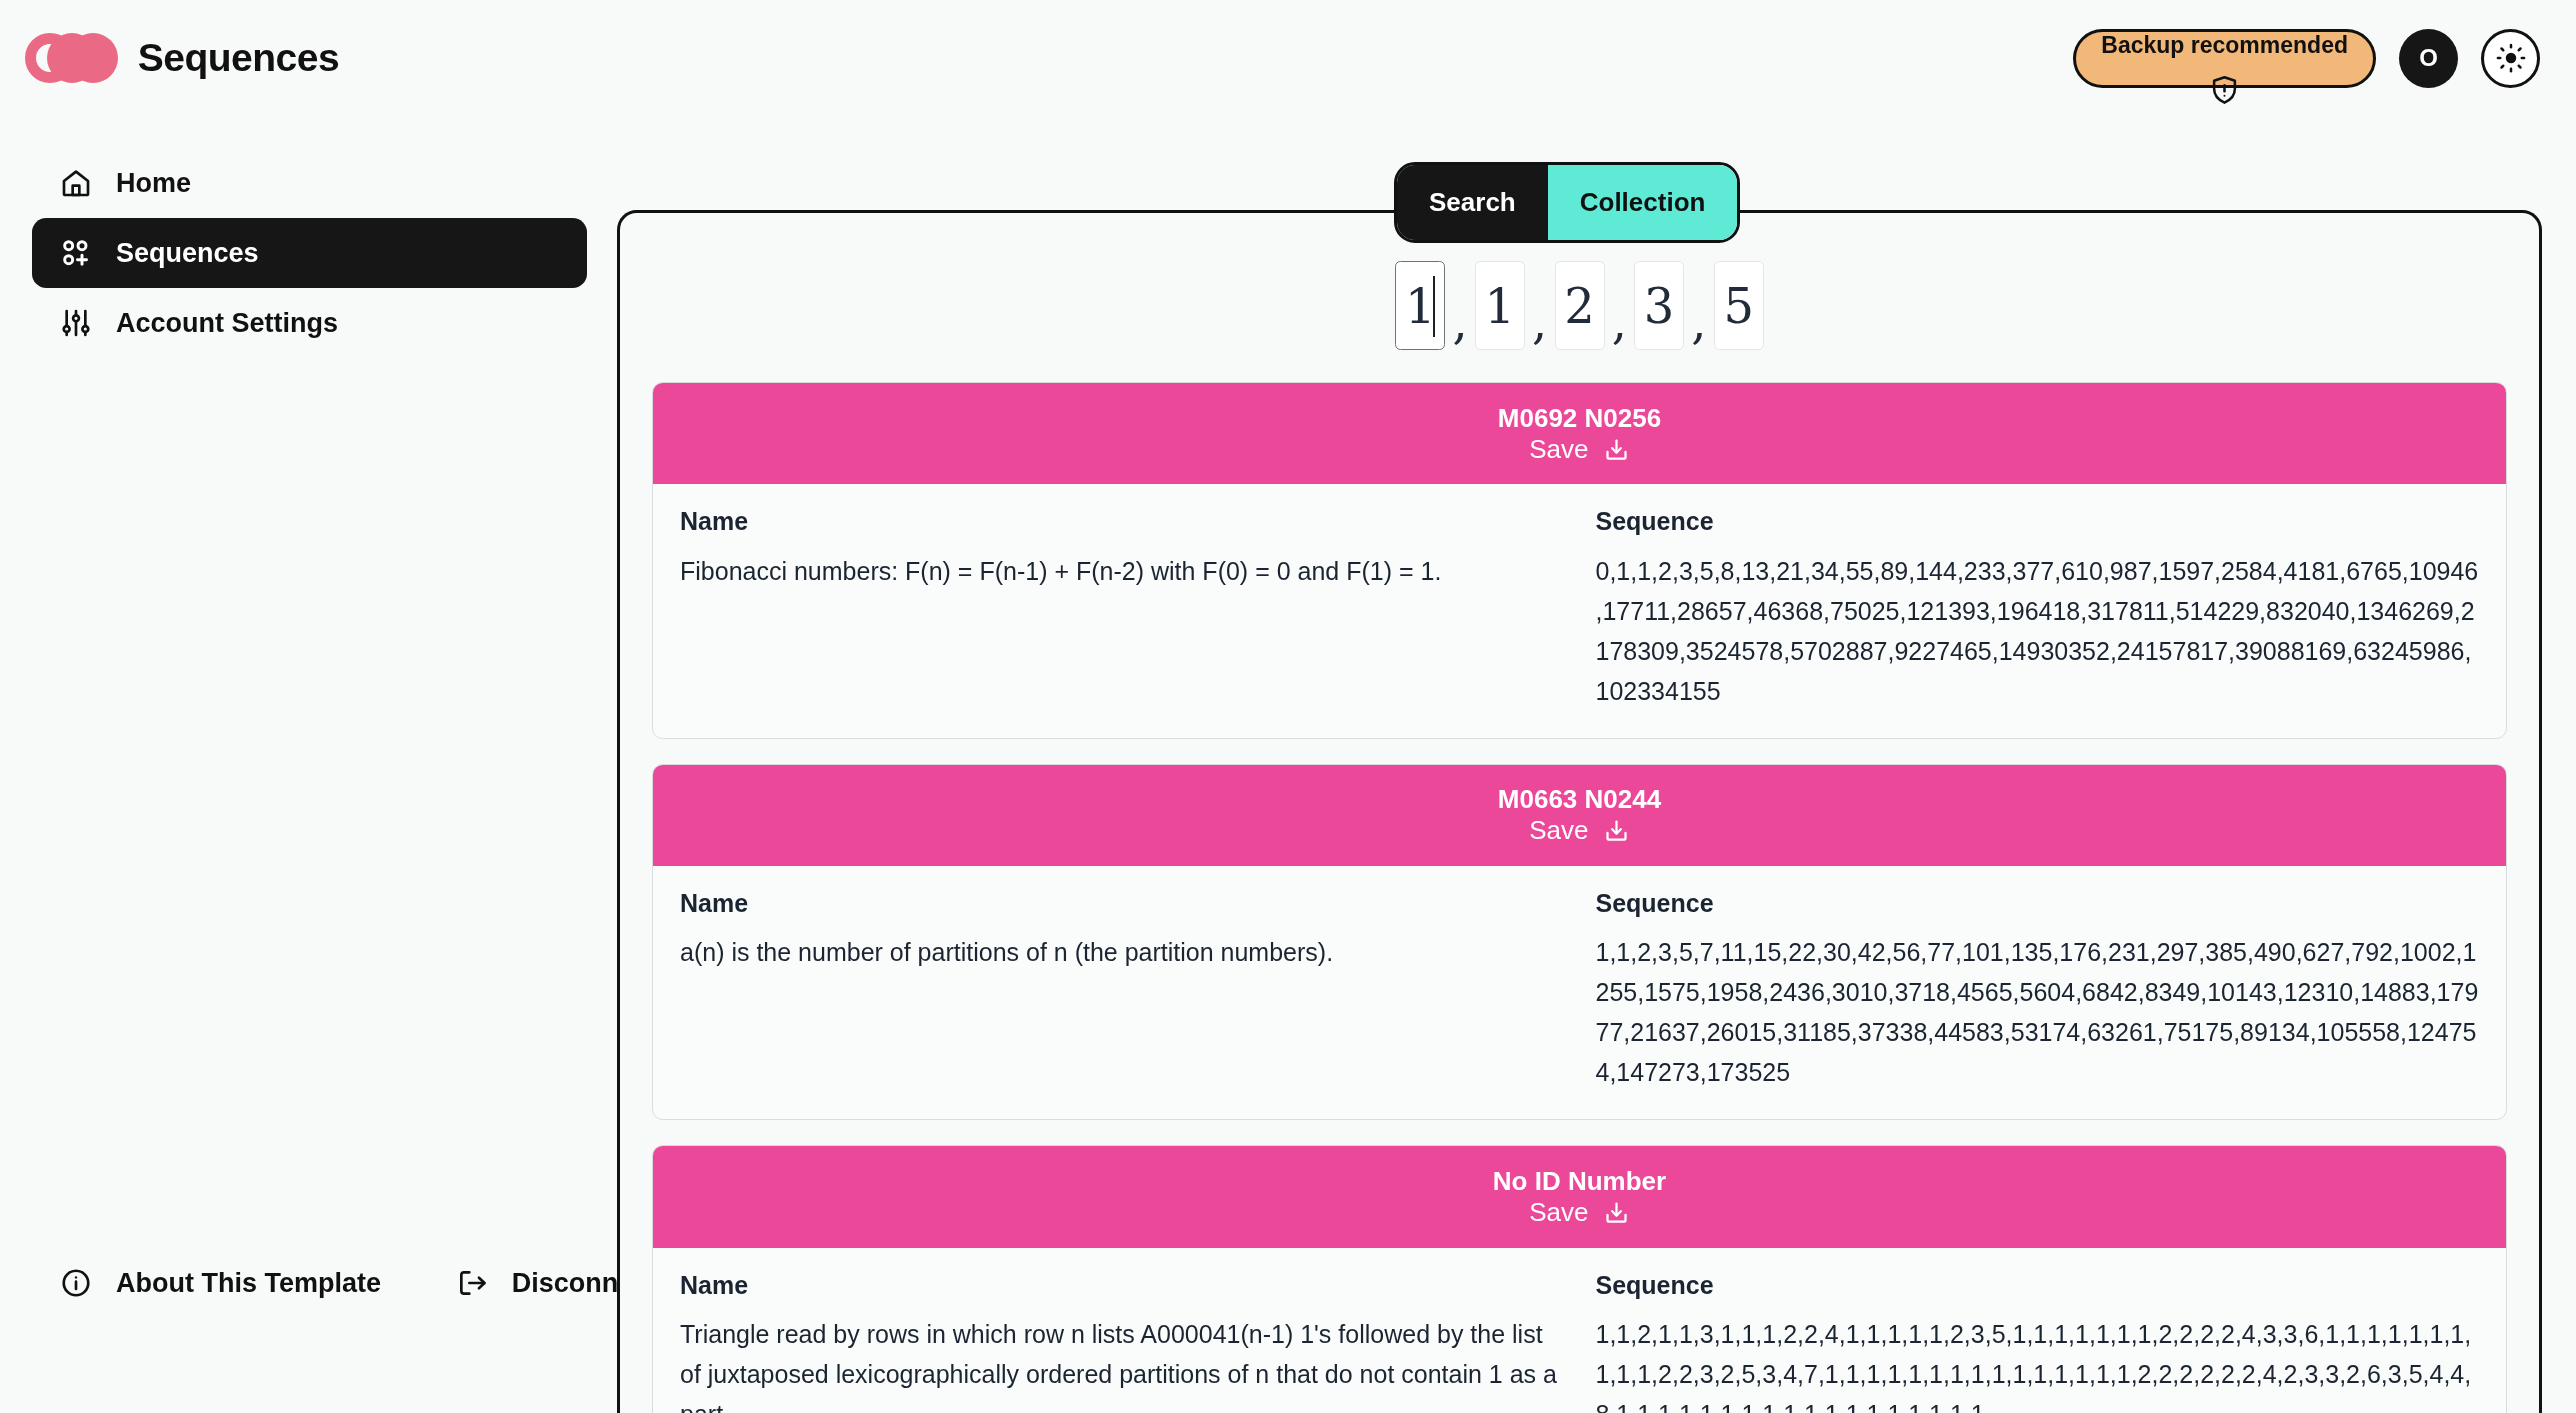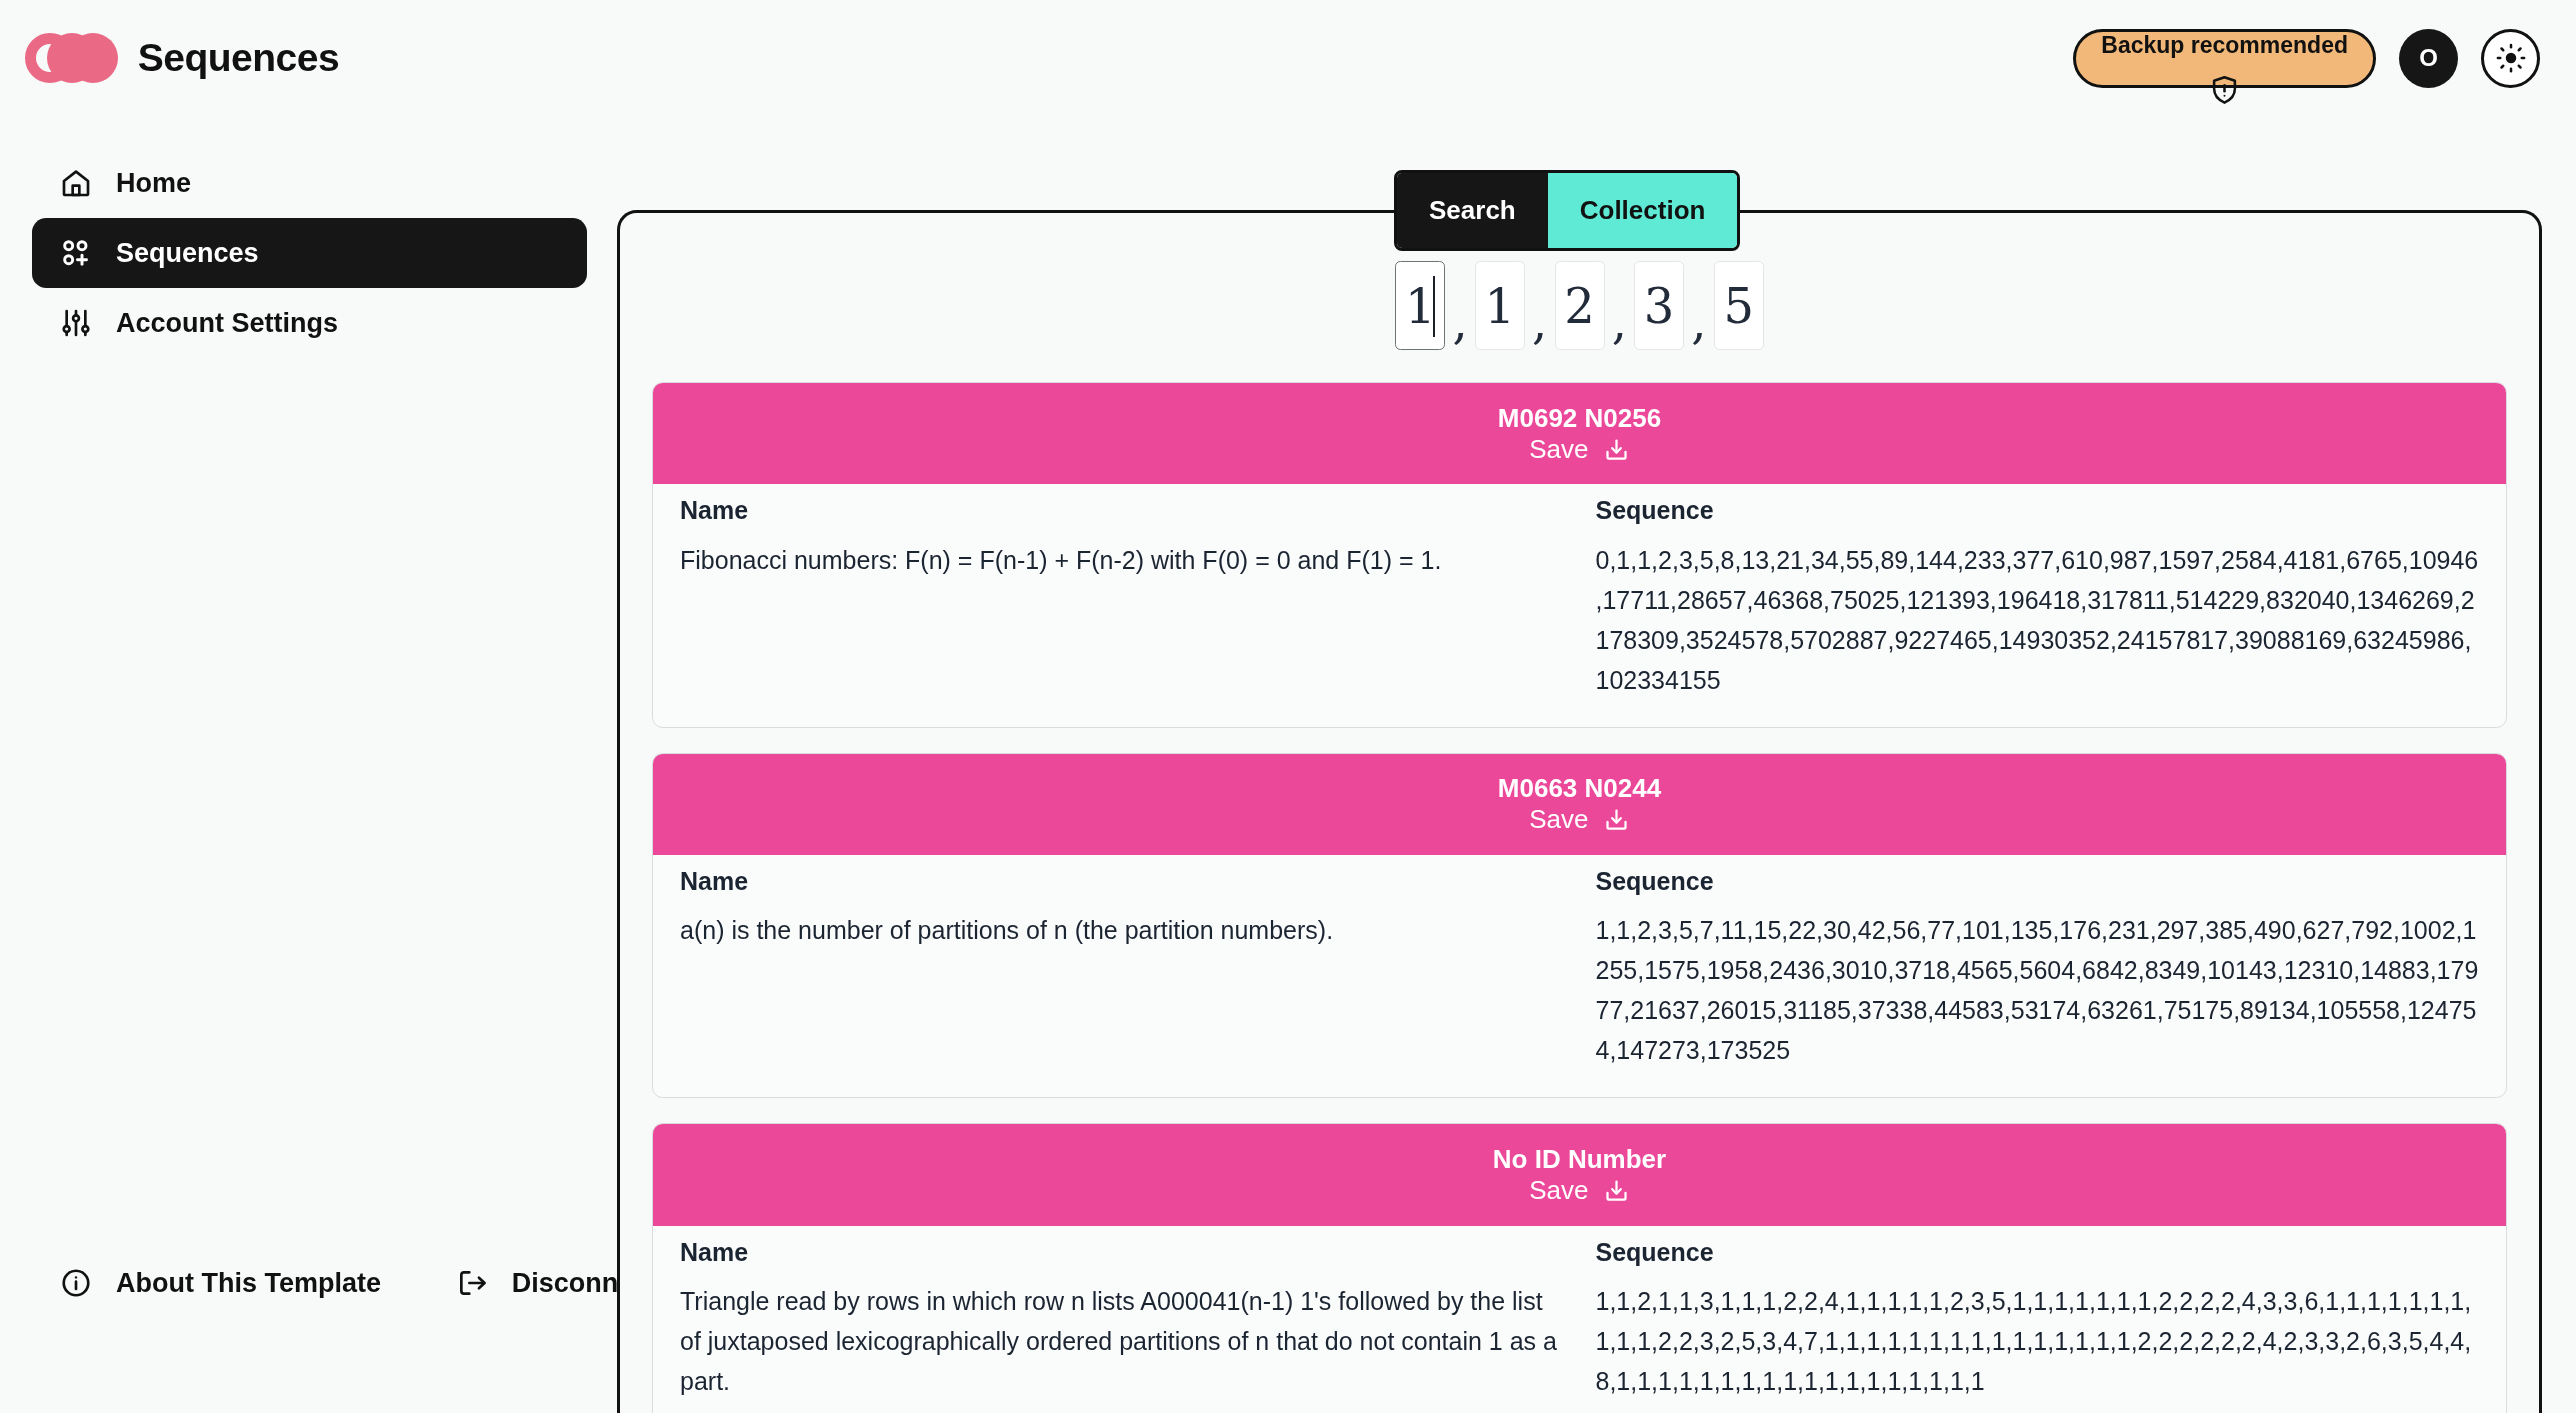--- a/index.html
+++ b/index.html
@@ -67,23 +67,23 @@
   
   #main-panel {
     position: absolute; left: 617px; top: 210px;
     width: 1925px; height: 1203px;
     border: 3.6px solid #111; border-top-left-radius: 19.7px; border-top-right-radius: 19.7px;
     border-bottom: none;
     background: #f8f9f9;
     overflow: hidden;
   }
   #tab-group {
-    position: absolute; left: 1394px; top: 170px;
+    position: absolute; left: 1394px; top: 162px;
     display: flex; height: 81px;
-    border: 3.6px solid #111; border-radius: 8px; overflow: hidden;
+    border: 3.6px solid #111; border-radius: 21px; overflow: hidden;
     background: #fff; z-index: 5;
   }
   .tab {
     display: flex; align-items: center; justify-content: center;
     padding: 0 32px; font-size: 26px; font-weight: 700; cursor: pointer;
     background: #5eead4; color: #111;
   }
   .tab.active { background: #161616; color: #ffffff; }
 
   
@@ -121,21 +121,21 @@
   .card-head {
     background: #ec4899; color: #ffffff;
     display: flex; align-items: center; justify-content: space-between;
     padding: 19.7px 27px; font-size: 26px; font-weight: 700; flex-direction: column;
   }
   .save-btn {
     display: flex; align-items: center; gap: 14.3px;
     font-size: 26px; font-weight: 400; color: #fff; cursor: pointer;
   }
   .card-body {
-    display: flex; padding: 12px 27px 27px 27px; gap: 32px;
+    display: flex; padding: 23px 27px 27px 27px; gap: 32px;
   }
   .col { flex: 1 1 50%; min-width: 0; }
   .col-label { font-size: 25px; font-weight: 700; color: #1b2431; margin-bottom: 14.3px; }
   .col-text {
     font-size: 25px; color: #1b2431; line-height: 1.6;
     word-break: break-word; overflow-wrap: anywhere;
   }
   svg { display: block; }
 </style>
 </head>

